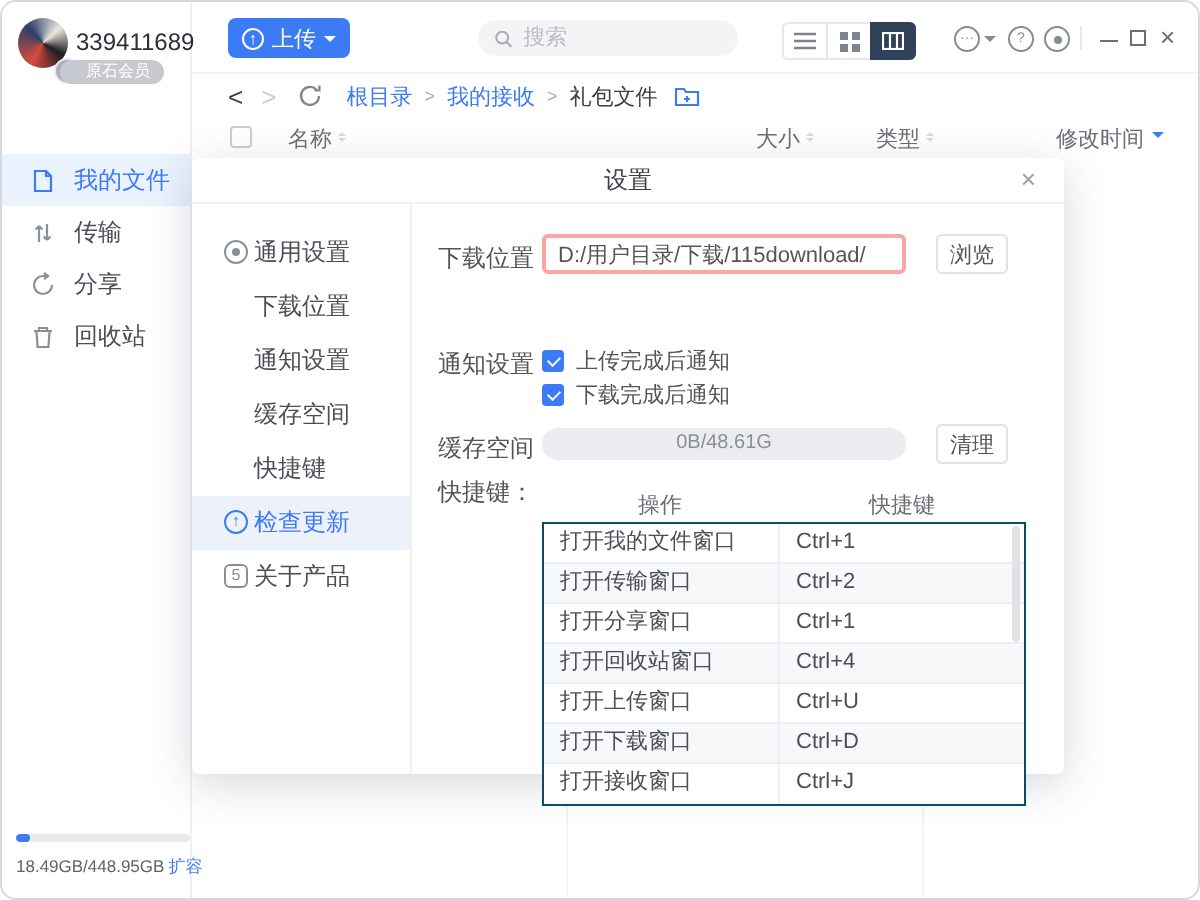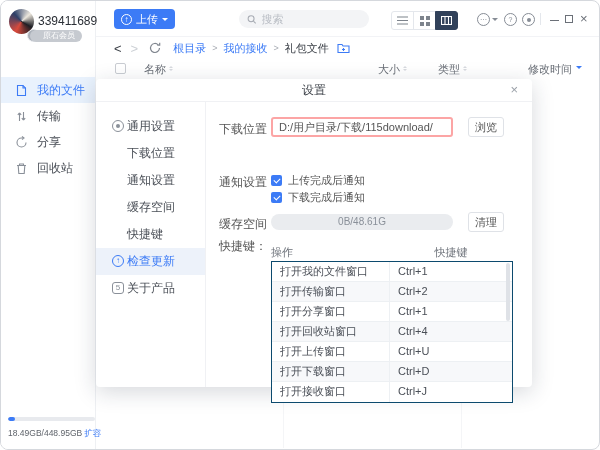--- a/index.html
+++ b/index.html
@@ -105,21 +105,21 @@
               border-radius:3px; font-size:11px; color:#555; padding:0 6px; outline:none; font-family:inherit; }
   .sm-btn { position:absolute; width:36px; height:20px; border:1px solid #dfe2e7; border-radius:3px;
             background:#fff; font-size:11px; color:#555; font-family:Liberation Serif, serif; }
   .cbrow { position:absolute; left:65px; display:flex; align-items:center; gap:6px; }
   .cb { width:11px; height:11px; background:#3c7bf6; border-radius:2px; position:relative; }
   .cb::after { content:""; position:absolute; left:2.5px; top:2.5px; width:5px; height:3px;
                border-left:1.5px solid #fff; border-bottom:1.5px solid #fff; transform:rotate(-45deg); }
   .cache-bar { position:absolute; left:65px; top:112px; width:182px; height:16px; background:#eaecef;
                border-radius:8px; text-align:center; line-height:16px; font-size:10px; color:#8a9099; }
   .sc-heads { position:absolute; left:65px; top:143px; width:242px; display:flex; font-size:11px; color:#6a6f77; }
-  .sc-heads .h1 { width:118px; }
+  .sc-heads .h1 { width:118px; text-align:center; }
   .sc-heads .h2 { flex:1; text-align:center; }
   .sc-table { position:absolute; left:65px; top:159px; width:242px; border:1px solid #0c4a6e; background:#fff; }
   .sc-row { display:flex; height:20px; line-height:19px; border-bottom:1px solid #edf0f3; }
   .sc-row:last-child { border-bottom:none; }
   .sc-row:nth-child(even) { background:#f7f8fa; }
   .sc-row .c1 { width:118px; padding-left:8px; border-right:1px solid #edf0f3; font-size:11px; color:#4a4f57;
                 white-space:nowrap; overflow:hidden; }
   .sc-row .c2 { flex:1; padding-left:8px; font-size:11px; color:#4a4f57; }
   .sc-scroll { position:absolute; left:300px; top:161px; width:4px; height:58px; background:#dfe2e7; border-radius:2px; }
 </style>

